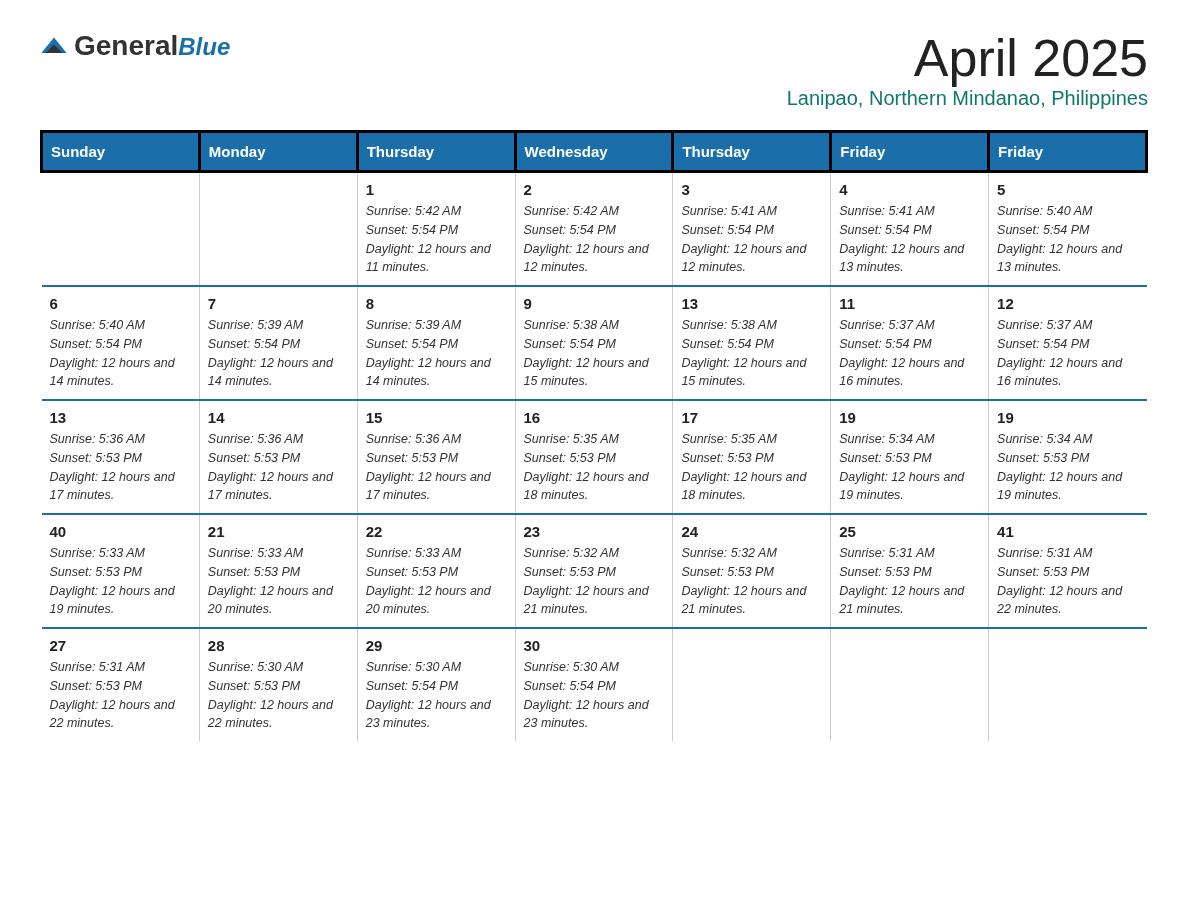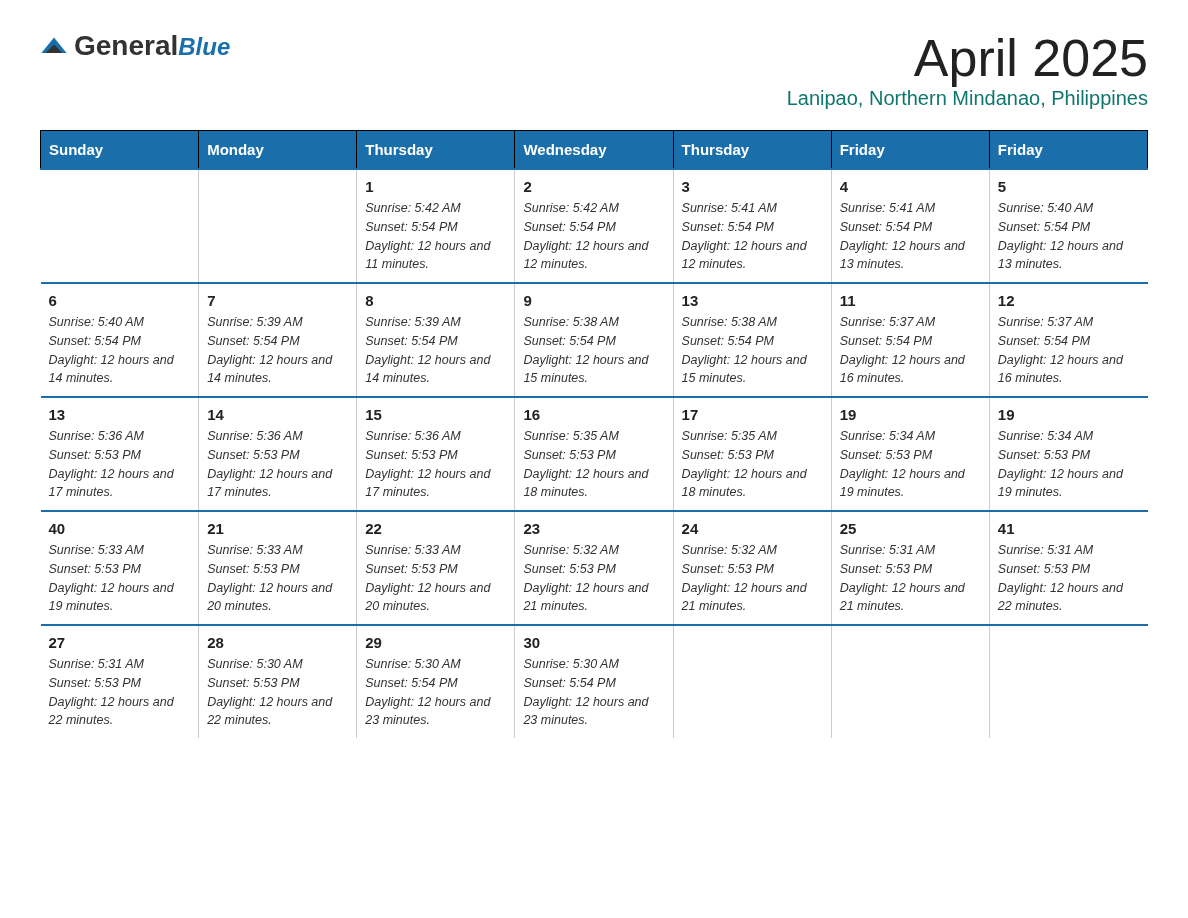--- a/index.html
+++ b/index.html
@@ -54,21 +54,21 @@
       border-collapse: collapse;
       table-layout: fixed;
     }
     .calendar-table thead tr th {
       background-color: #1a6faa;
       color: #fff;
       font-size: 15px;
       font-weight: bold;
       padding: 10px 8px;
       text-align: left;
-      border: 1px solid #000000;
+      border: 3px solid #000000;
     }
     .calendar-table tbody tr td {
       vertical-align: top;
       padding: 8px 8px;
       border: 1px solid #ccc;
       border-top: 2px solid #1a6faa;
       font-size: 13px;
       color: #333;
       min-height: 90px;
       height: 110px;

